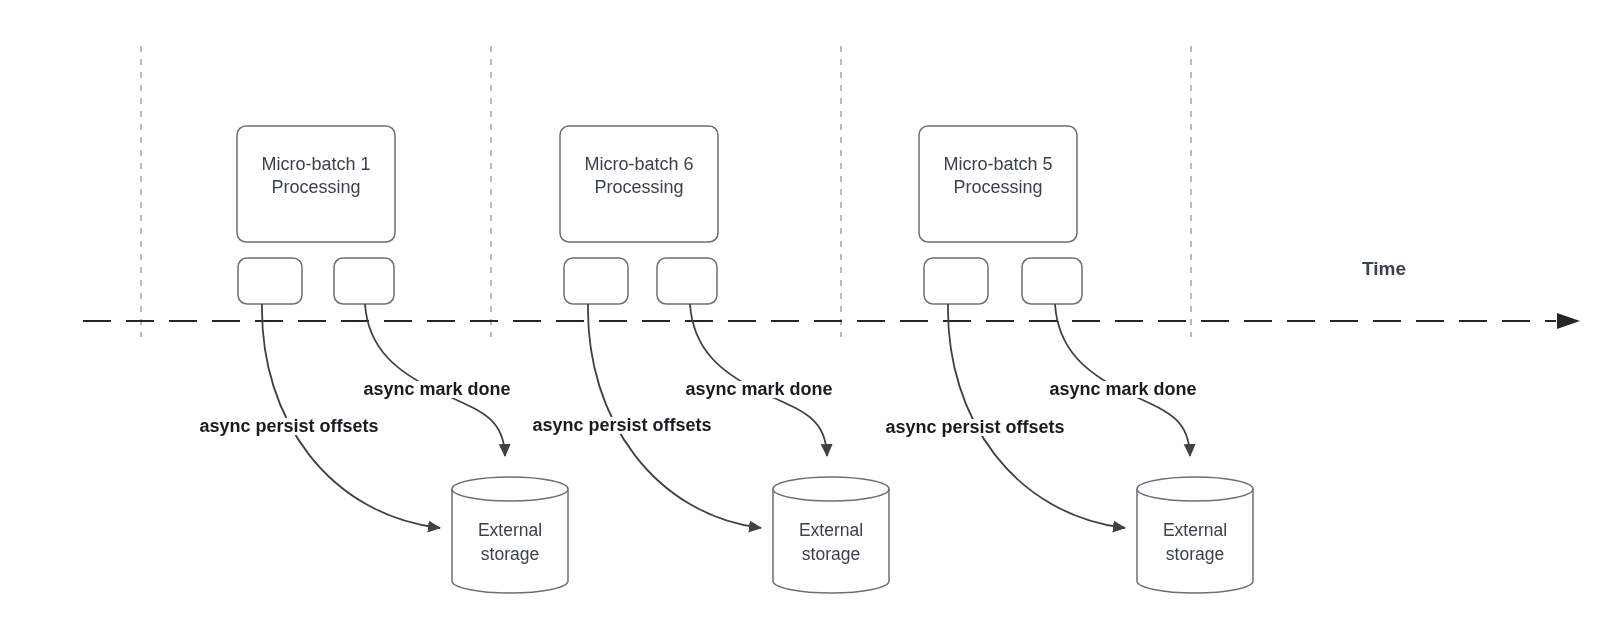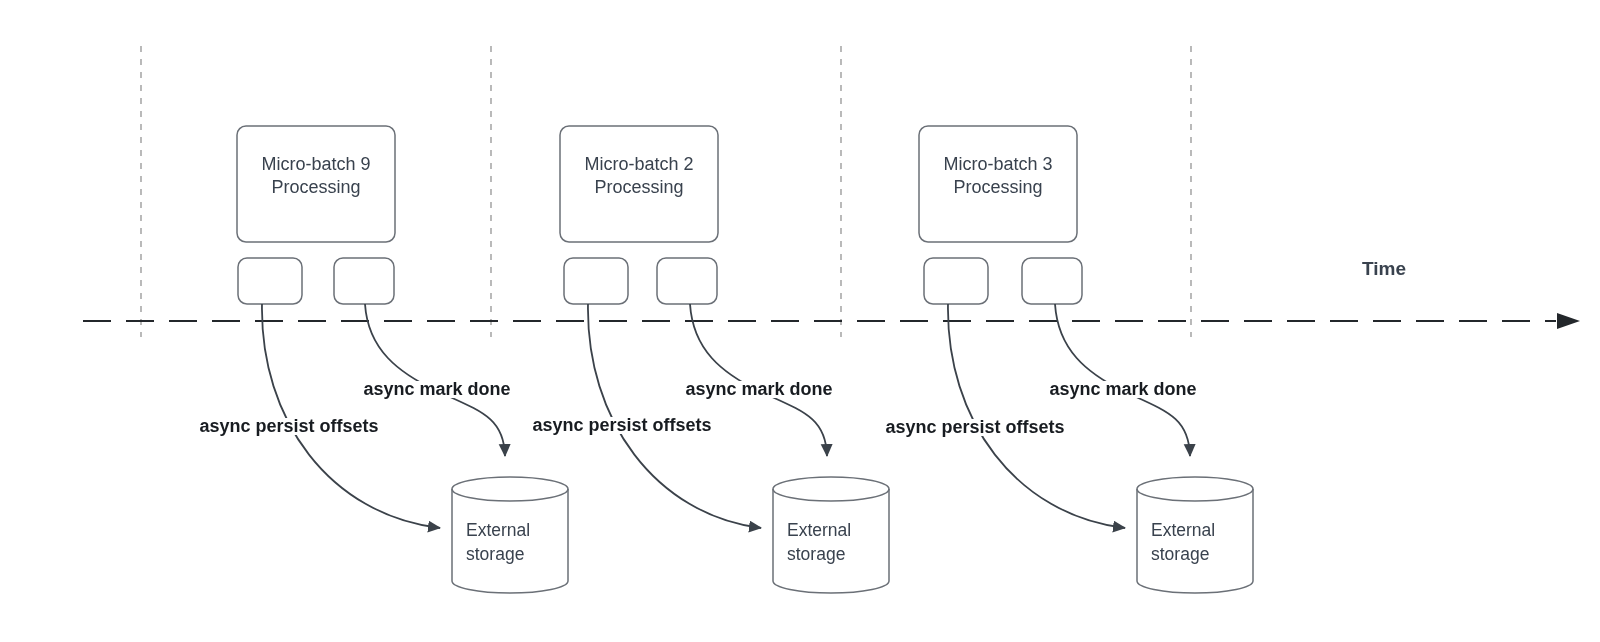--- a/index.html
+++ b/index.html
@@ -17,21 +17,21 @@
   .axis{stroke:var(--axis-stroke,#23272b);stroke-width:2.2;stroke-dasharray:28 15;fill:none;}
   .vline{stroke:var(--divider-stroke,#a9a9a9);stroke-width:1.6;stroke-dasharray:6 7;fill:none;}
   .box-label{
     position:absolute;display:flex;align-items:center;justify-content:center;
     text-align:center;font-size:18px;line-height:23px;
     color:var(--text-primary,#39424e);
     padding:0 8px 16px 8px;box-sizing:border-box;
   }
   .cyl-label{
     position:absolute;display:flex;align-items:center;justify-content:center;
-    text-align:left;font-size:17.5px;line-height:24px;
+    text-align:center;font-size:17.5px;line-height:24px;
     color:var(--text-primary,#39424e);
     padding:14px 14px 0 14px;box-sizing:border-box;
   }
   .flow-label{
     position:absolute;transform:translateX(-50%);
     font-size:18px;font-weight:bold;line-height:17px;white-space:nowrap;
     color:var(--label-text,#181c21);
     background:var(--background,#ffffff);
     padding:0 3px;
   }
@@ -79,23 +79,23 @@
 
     <rect class="shape" x="919" y="126" width="158" height="116" rx="9"></rect>
     <rect class="shape" x="924" y="258" width="64" height="46" rx="9"></rect>
     <rect class="shape" x="1022" y="258" width="60" height="46" rx="9"></rect>
     <path class="curve" d="M948,304 C946,420 1016,515 1125,528" marker-end="url(#arr)"></path>
     <path class="curve" d="M1055,304 C1058,350 1087,373 1123,391 C1166,411 1189,417 1190,456" marker-end="url(#arr)"></path>
     <path class="shape" d="M1137,489 A58 12 0 0 1 1253,489 L1253,581 A58 12 0 0 1 1137,581 Z"></path>
     <path class="rim" d="M1137,489 A58 12 0 0 0 1253,489"></path>
   </svg>
 
-  <div class="box-label" style="left:237px;top:126px;width:158px;height:116px">Micro-batch 9 Processing</div>
-  <div class="box-label" style="left:560px;top:126px;width:158px;height:116px">Micro-batch 2 Processing</div>
-  <div class="box-label" style="left:919px;top:126px;width:158px;height:116px">Micro-batch 3 Processing</div>
+  <div class="box-label" style="left:237px;top:126px;width:158px;height:116px">Micro-batch 1 Processing</div>
+  <div class="box-label" style="left:560px;top:126px;width:158px;height:116px">Micro-batch 6 Processing</div>
+  <div class="box-label" style="left:919px;top:126px;width:158px;height:116px">Micro-batch 5 Processing</div>
 
   <div class="flow-label" style="left:289px;top:418px">async persist offsets</div>
   <div class="flow-label" style="left:437px;top:381px">async mark done</div>
 
   <div class="flow-label" style="left:622px;top:417px">async persist offsets</div>
   <div class="flow-label" style="left:759px;top:381px">async mark done</div>
 
   <div class="flow-label" style="left:975px;top:419px">async persist offsets</div>
   <div class="flow-label" style="left:1123px;top:381px">async mark done</div>
 

